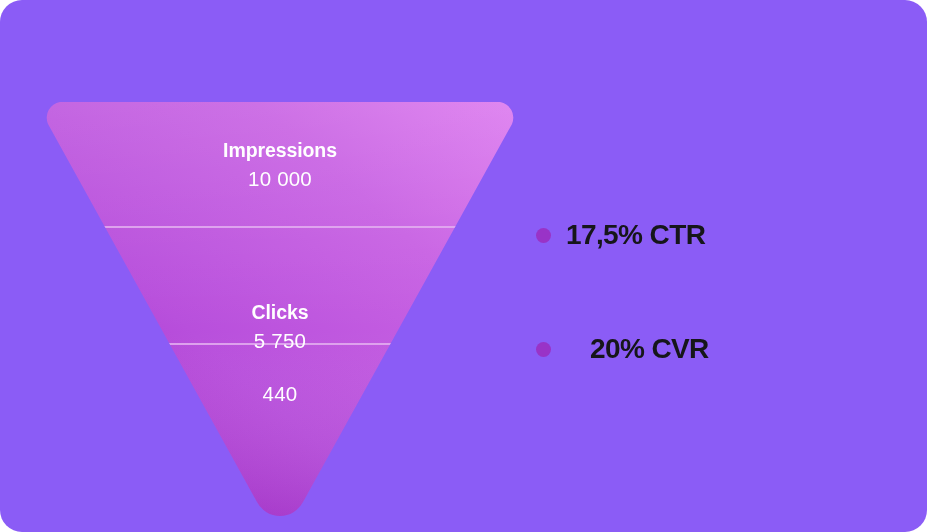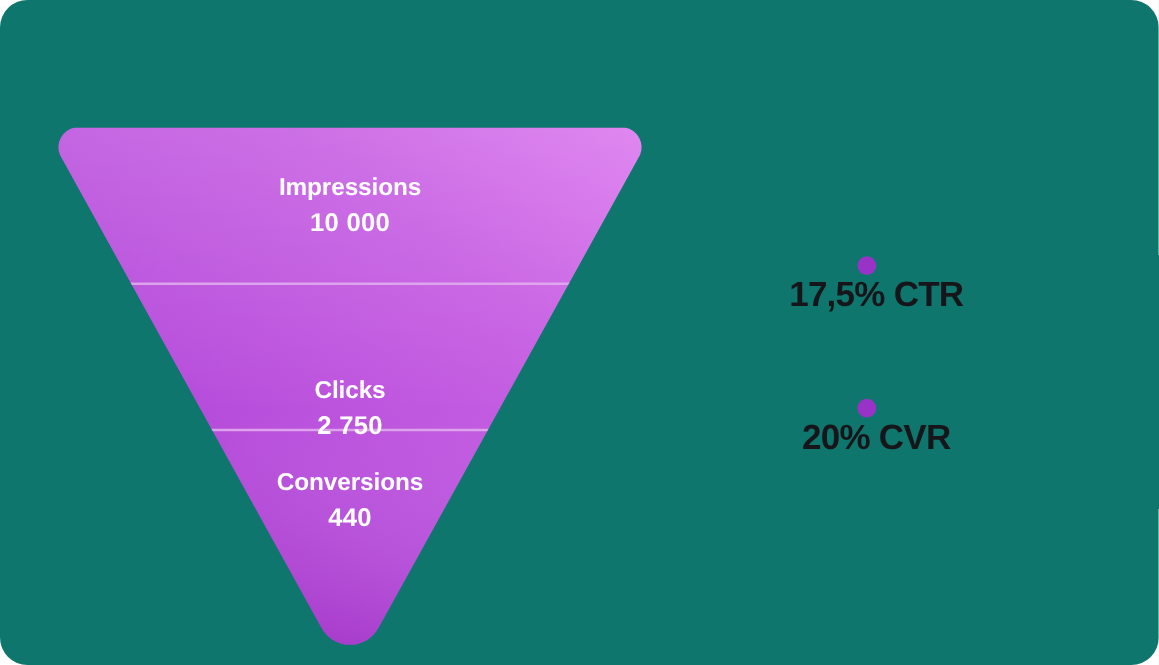--- a/index.html
+++ b/index.html
@@ -12,21 +12,21 @@
     height: 532px;
     font-family: "Liberation Sans", sans-serif;
     overflow: hidden;
   }
 
   .card {
     position: relative;
     width: 927px;
     height: 532px;
     box-sizing: border-box;
-    background: #0f766e;
+    background: #8b5cf6;
     border-radius: 22px;
     overflow: hidden;
   }
 
   
   .funnel-wrap {
     position: absolute;
     left: 44px;
     top: 98px;
     width: 472px;
@@ -51,43 +51,42 @@
     pointer-events: none;
   }
   .seg-title {
     font-size: 19.5px;
     font-weight: 700;
     letter-spacing: -0.1px;
     line-height: 1.1;
   }
   .seg-value {
     font-size: 20.5px;
-    font-weight: 700;
+    font-weight: 400;
     letter-spacing: 0.2px;
     line-height: 1.1;
     margin-top: 7px;
   }
   .seg-impressions { top: 42px; }
   .seg-clicks      { top: 164px; margin-top: 40px; }
   .seg-conversions { top: 278px; }
 
   
   .legend {
     position: absolute;
     left: 536px;
     top: 205px;
     width: 330px;
   }
   .legend-row {
     display: flex;
     align-items: center;
     height: 60px;
-    flex-direction: column;
   }
-  .legend-row + .legend-row { margin-top: 54px; }
+  .legend-row + .legend-row { margin-top: 54px; gap: 24px; }
   .legend-dot {
     width: 15px;
     height: 15px;
     border-radius: 50%;
     background: #9933c7;
     flex: 0 0 auto;
     margin-right: 15px;
   }
   .legend-text {
     font-size: 28px;
@@ -138,25 +137,24 @@
       </g>
     </svg>
 
     <div class="seg-label seg-impressions">
       <div class="seg-title">Impressions</div>
       <div class="seg-value">10 000</div>
     </div>
 
     <div class="seg-label seg-clicks">
       <div class="seg-title">Clicks</div>
-      <div class="seg-value">2 750</div>
+      <div class="seg-value">5 750</div>
     </div>
 
     <div class="seg-label seg-conversions">
-      <div class="seg-title">Conversions</div>
       <div class="seg-value">440</div>
     </div>
 
   </div>
 
   <div class="legend">
 
     <div class="legend-row">
       <span class="legend-dot"></span>
       <span class="legend-text">17,5% CTR</span>

